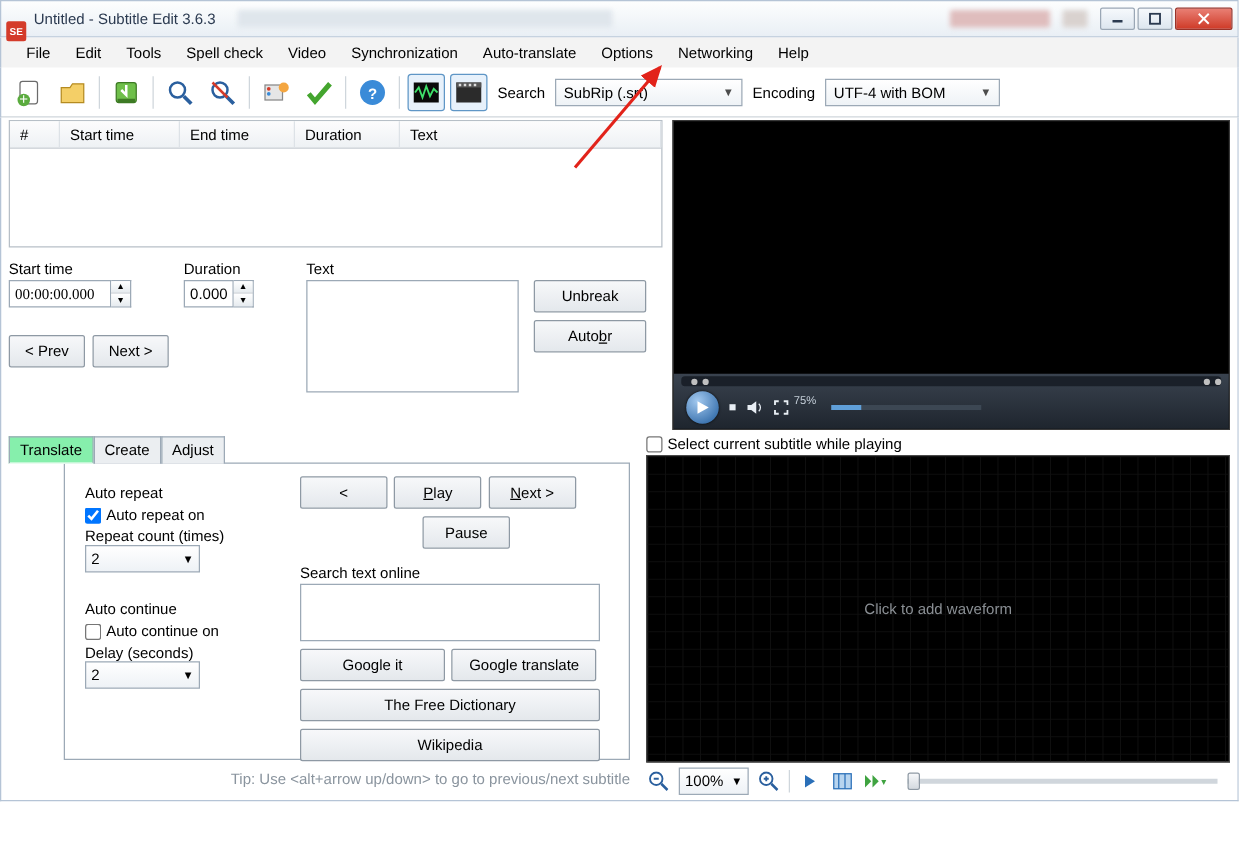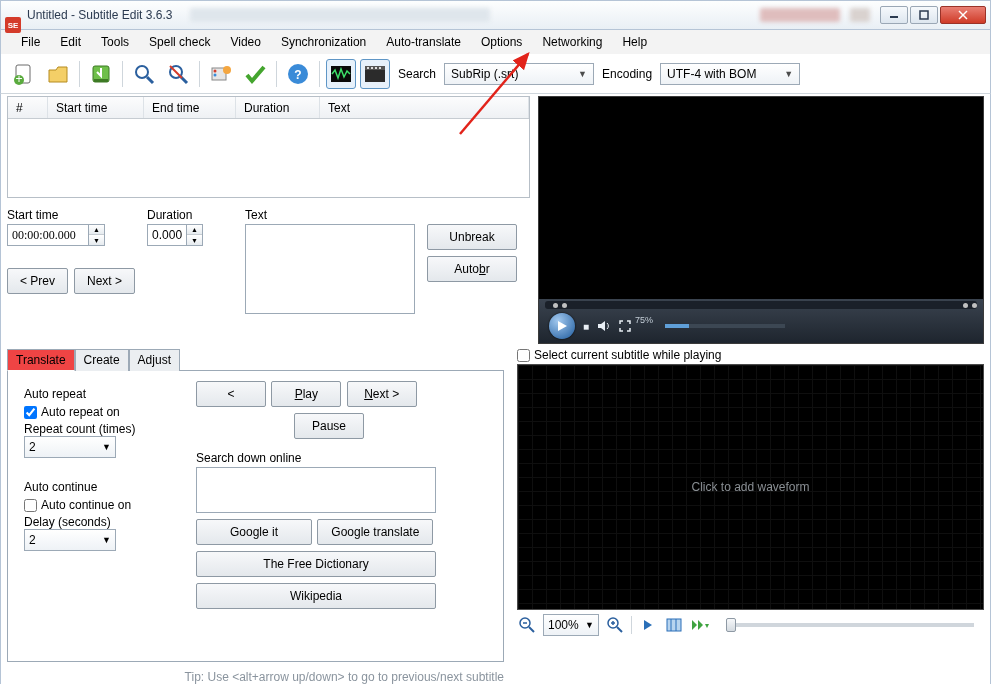--- a/index.html
+++ b/index.html
@@ -66,22 +66,22 @@
 .vol-txt { color: #c3cdd7; font-size: 9px; margin-left:-4px; margin-right:4px; position:relative; top:-6px;}
 
 
 .lower { display: flex; border: 1px solid #b5c4d6; border-top: none; padding: 0; }
 .lower-left { width: 510px; padding: 4px 6px 6px 6px; border-right: 1px solid #fff; }
 .lower-right { flex: 1; padding: 4px 6px; }
 
 
 .tabs { display: flex; position: relative; top: 1px; }
 .tab { border: 1px solid #9ca9b6; padding: 3px 8px; background: #ebeef1; cursor: pointer; border-bottom: none; }
-.tab.active { background: #ef4444; border-bottom: 1px solid #fff; text-align: center; }
-.tab-body { border: 1px solid #9ca9b6; background: #fff; padding: 10px; height: 292px; display: flex; gap: 8px; }
+.tab.active { background: #86efac; border-bottom: 1px solid #fff; text-align: center; }
+.tab-body { border: 1px solid #9ca9b6; background: #fff; padding: 10px; height: 238px; display: flex; gap: 8px; margin-left: 44px; }
 .group-box { padding: 6px; min-width: 170px; }
 .group-box .gb-title { margin-bottom: 4px; display: block; }
 .group-box label { display: flex; align-items: center; gap: 4px; margin: 3px 0; }
 .combo { width: 92px; height: 22px; border: 1px solid #9ca9b6; background: linear-gradient(#fff,#eef2f6); display: flex; align-items: center; padding: 0 4px; cursor: pointer; }
 .combo .dd-arrow { margin-left: auto; font-size: 9px; }
 
 .play-ctrls { flex: 1; }
 .play-ctrls .btn { min-width: 70px; margin: 0 2px 6px 0; }
 .search-box { width: 240px; height: 46px; border: 1px solid #9ca9b6; margin: 2px 0 6px; background: #fff; }
 .wide-btn { width: 240px; margin-bottom: 4px; }
@@ -363,21 +363,21 @@
           <button class="btn">
               <span class="underline">P</span>
               <span>lay</span>
             </button>
           <button class="btn">
               <span class="underline">N</span>
               <span>ext &gt;</span>
             </button>
         </div>
         <div style="text-align:center;width:240px"><button class="btn" style="margin-left:28px">Pause</button></div>
-        <div style="margin-top:6px">Search down online</div>
+        <div style="margin-top:6px">Search text online</div>
         <div class="search-box"></div>
         <div>
           <button class="btn" style="width:116px">Google it</button>
           <button class="btn" style="width:116px">Google translate</button>
         </div>
         <button class="btn wide-btn">The Free Dictionary</button>
         <button class="btn wide-btn">Wikipedia</button>
       </div>
     </div>
     <div class="tip">Tip: Use &lt;alt+arrow up/down&gt; to go to previous/next subtitle</div>

